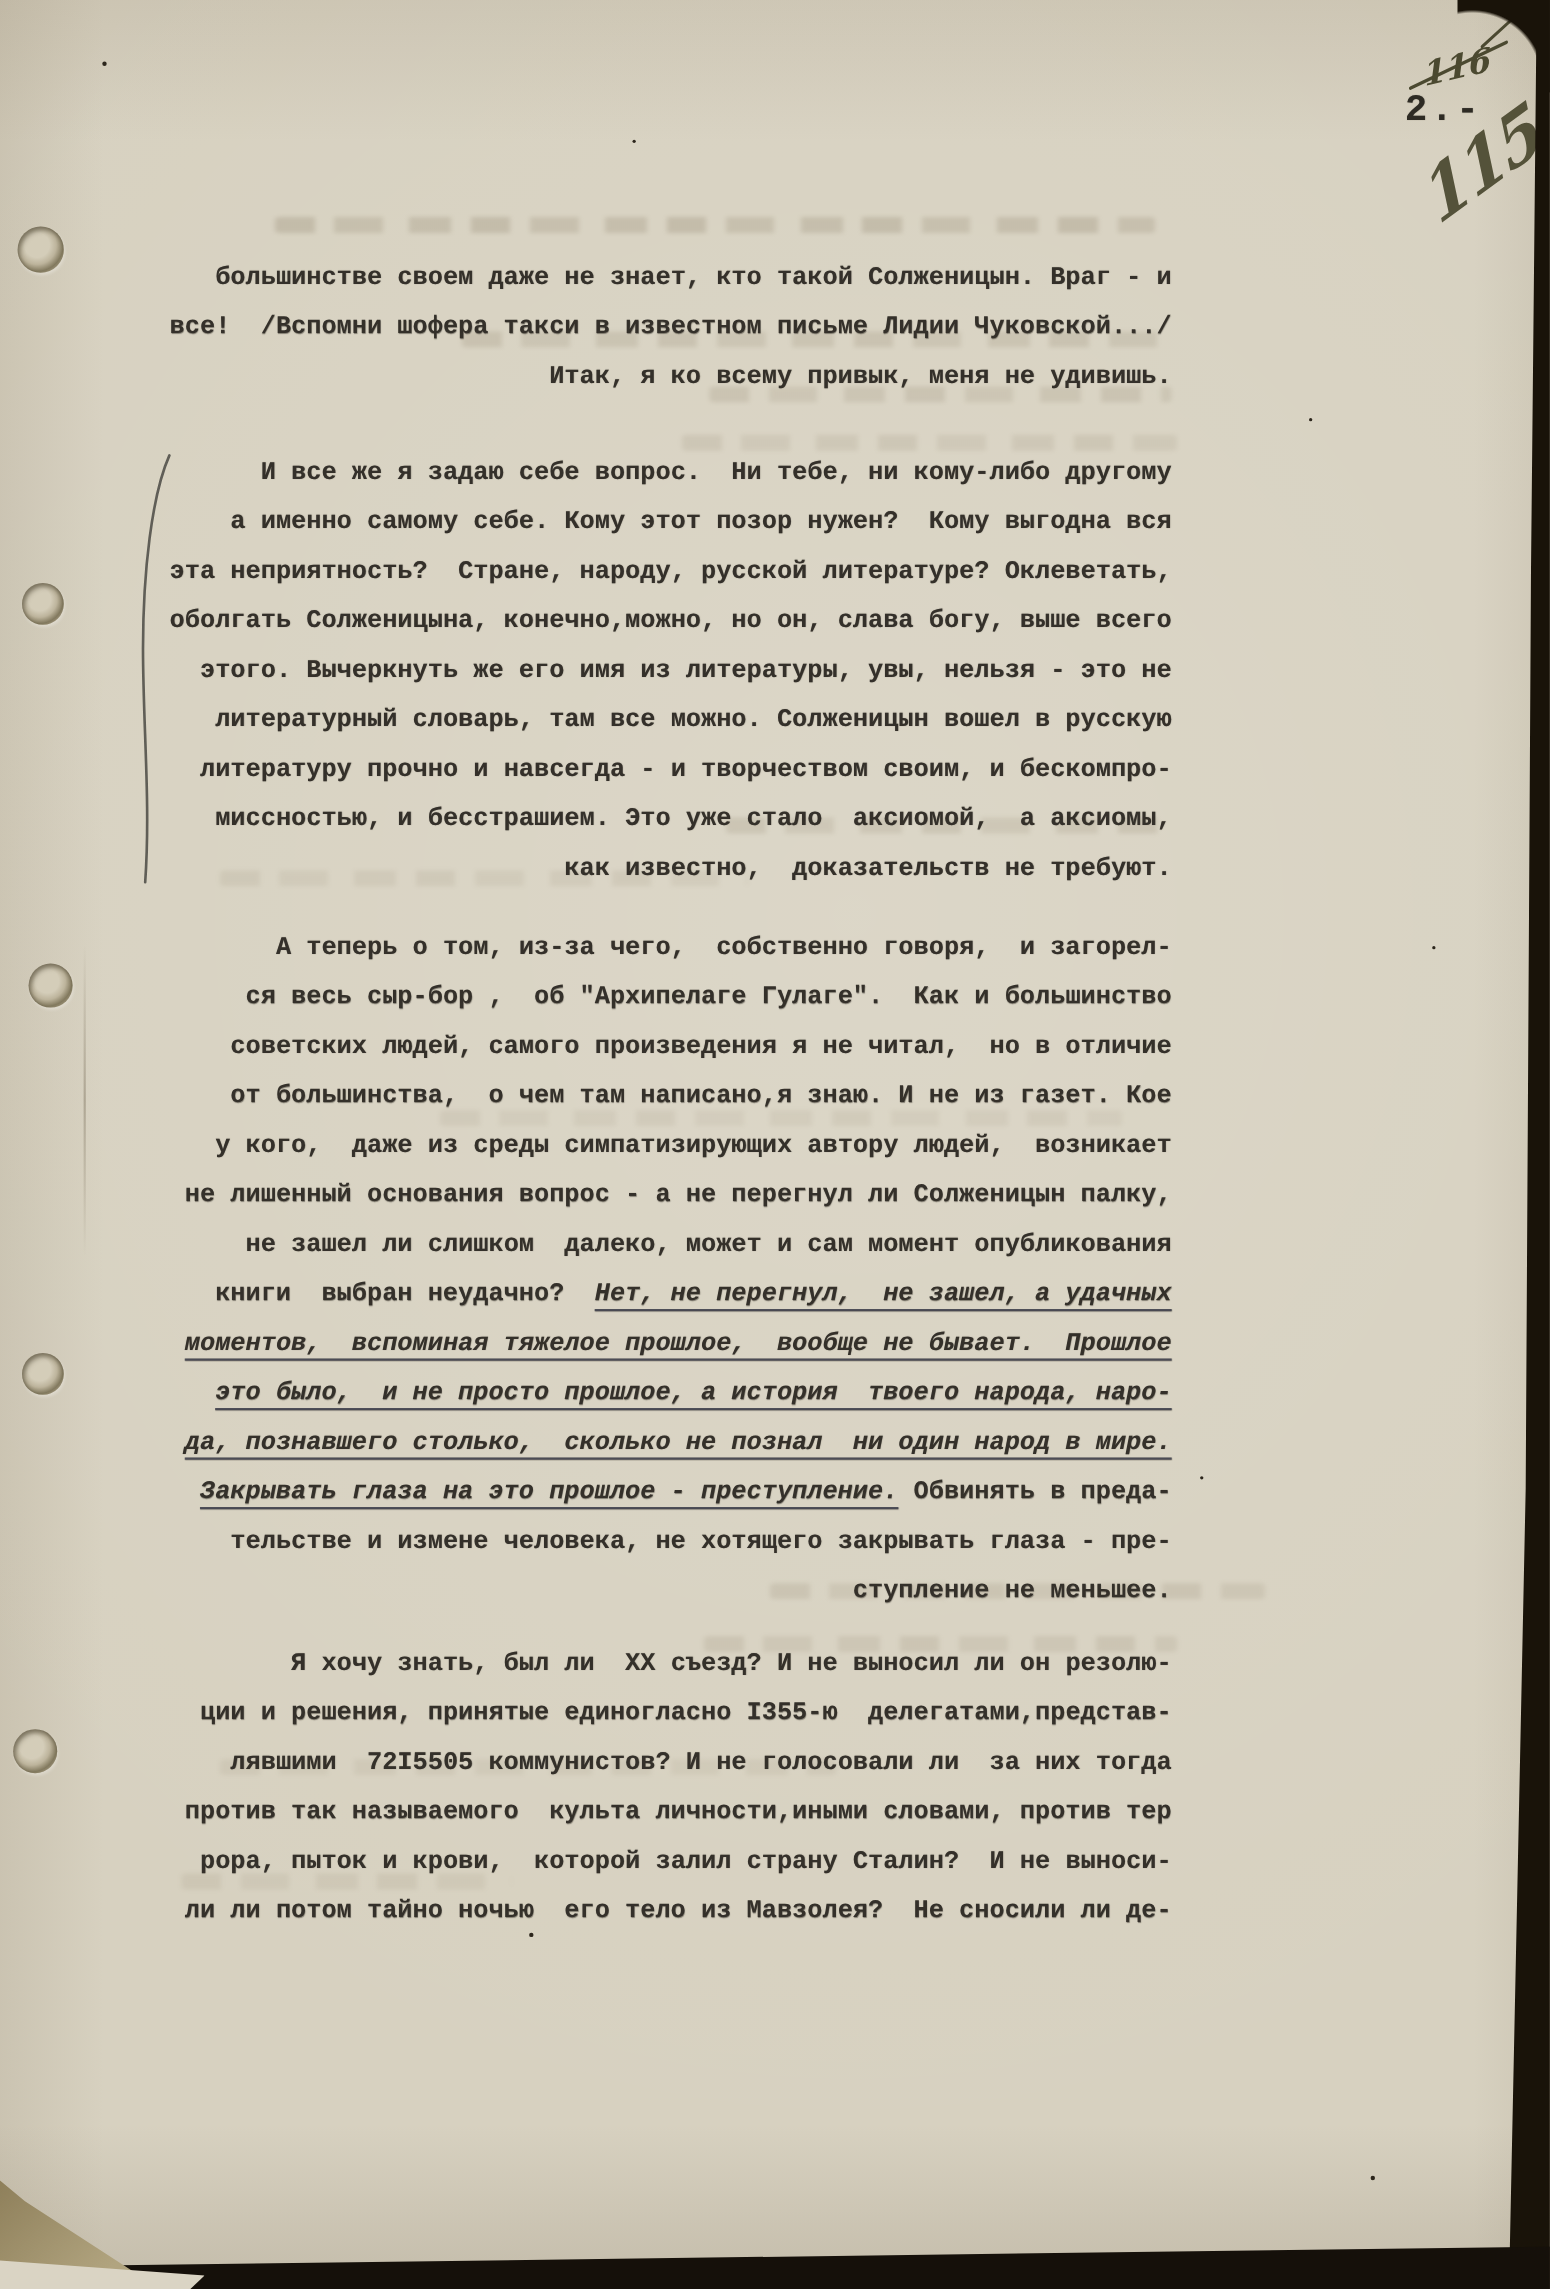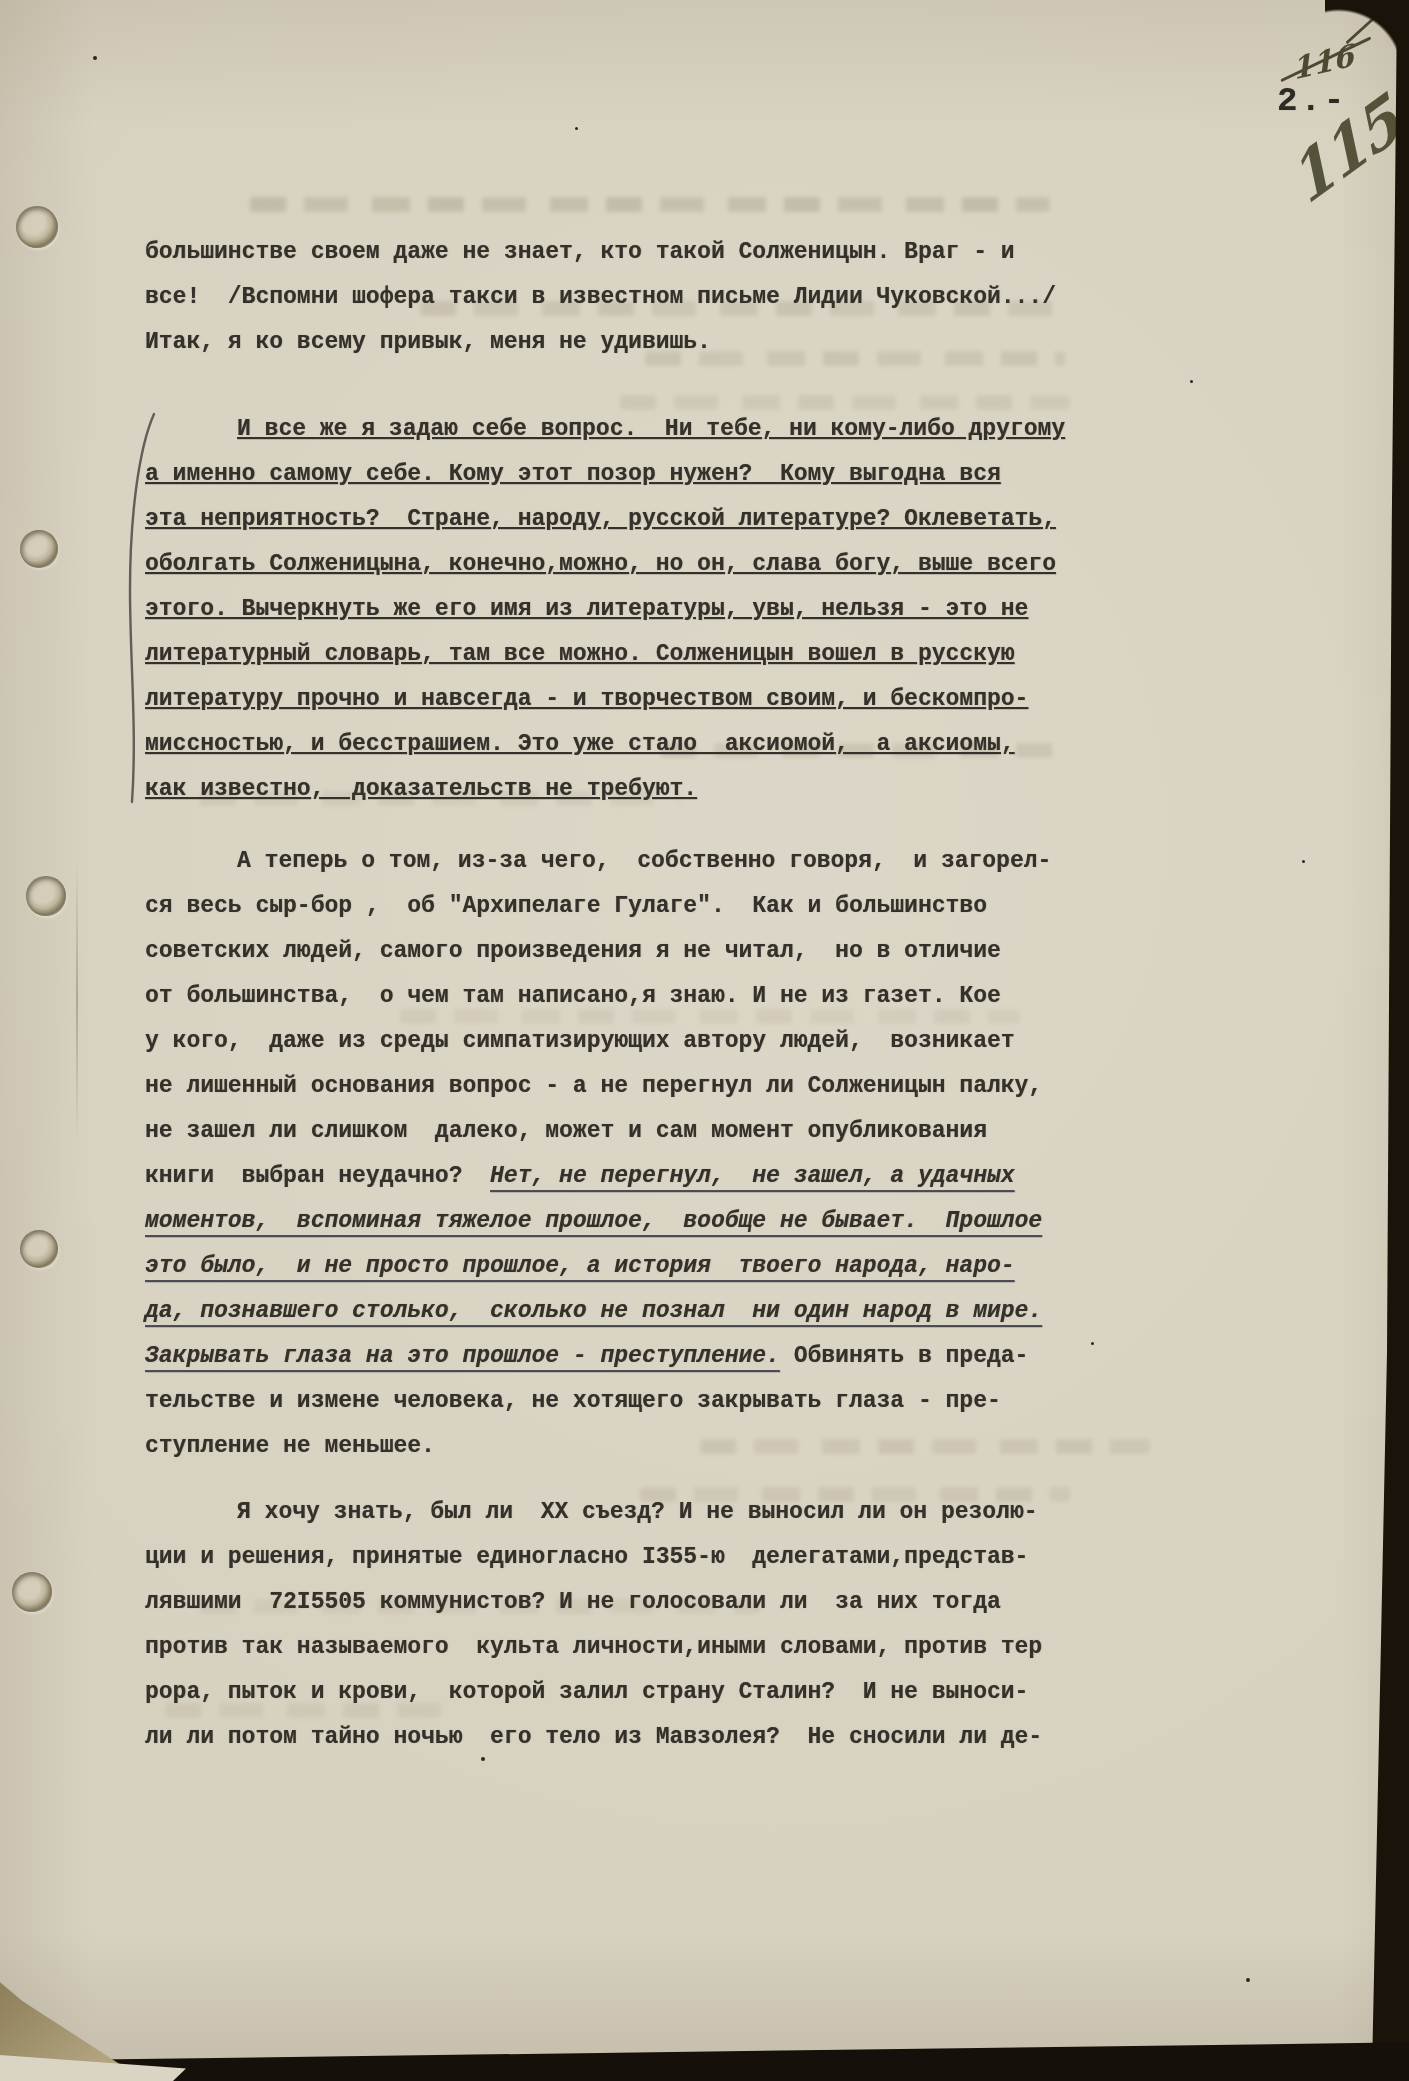--- a/index.html
+++ b/index.html
@@ -54,23 +54,23 @@
   
   .text-block{
     position:absolute;left:145px;top:230px;z-index:3;
     font-size:23px;line-height:45px;font-weight:bold;
     color:var(--ink,#34302a);
     white-space:pre;
     text-shadow:0.3px 0.4px 0.8px rgba(50,45,38,0.5);
   }
   .para{margin:0;}
   .para:nth-of-type(1){margin-bottom:42px;}
-  .para:nth-of-type(2){margin-bottom:27px;text-decoration:underline;}
+  .para:nth-of-type(2){margin-bottom:27px;}
   .para:nth-of-type(3){margin-bottom:21px;}
-  .line{height:45px;}
+  .line{height:45px;text-align:right;}
   .line.first{padding-left:92px;}
   .seg-u{
     text-decoration:underline;
     text-decoration-skip-ink:none;
     text-decoration-thickness:2px;
     text-underline-offset:8px;
     text-decoration-color:var(--underline,rgba(62,64,76,0.85));
     font-style:italic;
   }
   

